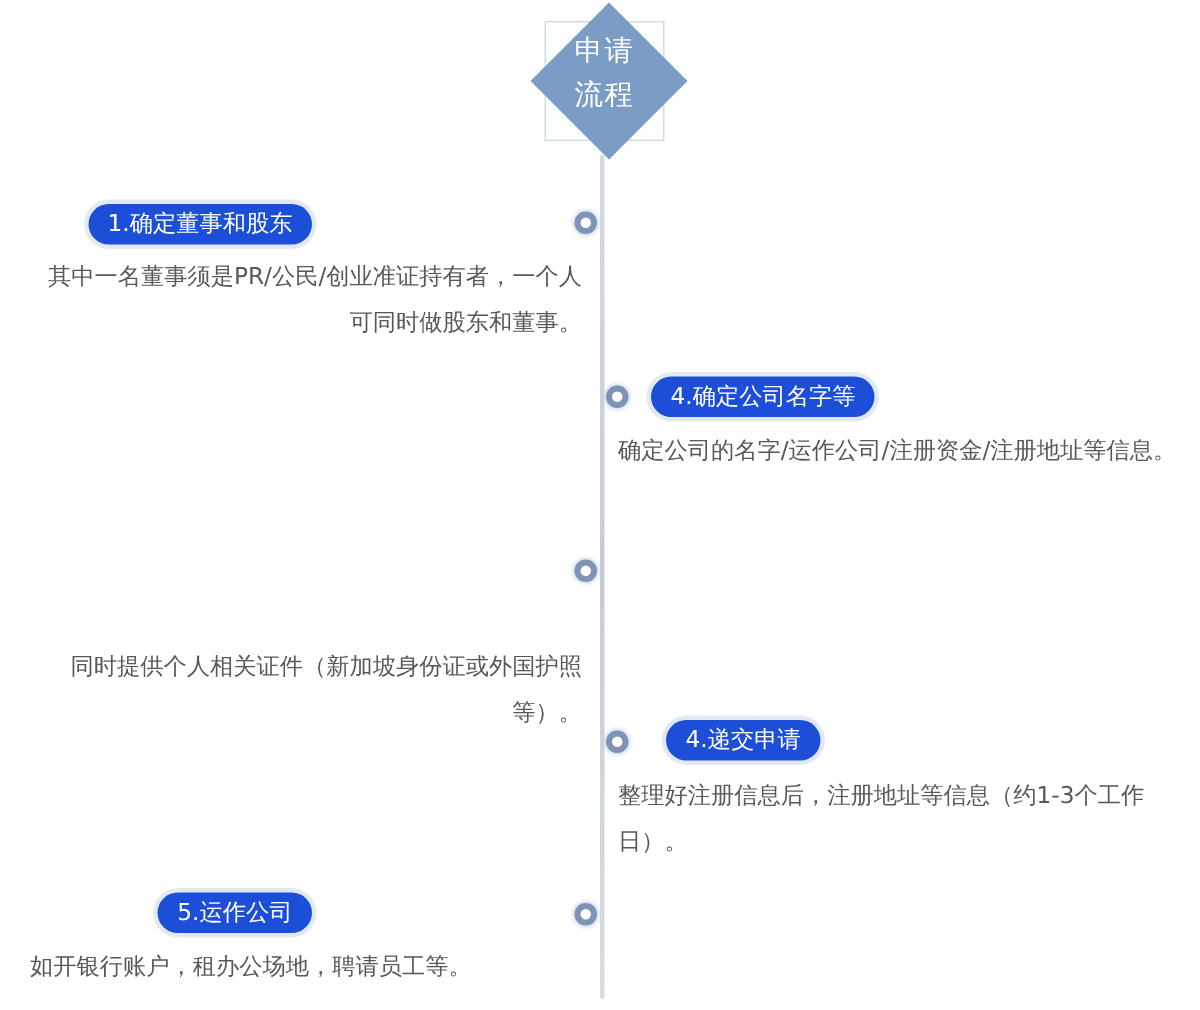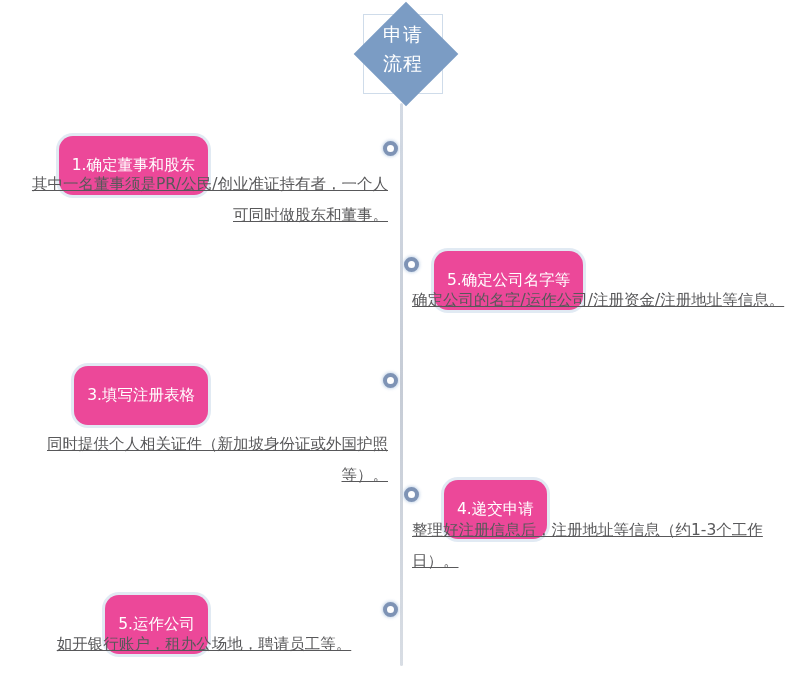--- a/index.html
+++ b/index.html
@@ -84,65 +84,63 @@
     border: 4px solid #7e93b5;
     box-sizing: border-box;
     box-shadow: 0 0 3px 1px rgba(190, 208, 229, 0.85);
   }
 
   
   .pill {
     position: absolute;
     height: 27px;
     line-height: 27px;
-    padding: 16px 13px;
+    padding: 0 13px;
     border-radius: 14px;
-    background: #ec4899;
+    background: #1d4ed8;
     color: #ffffff;
     font-size: 15.5px;
     white-space: nowrap;
     box-shadow: 0 0 0 3px rgba(200, 216, 234, 0.55);
   }
 
   
   .body-text {
     position: absolute;
     color: #58585a;
     font-size: 15.5px;
     line-height: 31px;
-    text-decoration: underline;
   }
   .body-right { text-align: right; }
   .body-left  { text-align: left; }
-  .body-center{ text-align: center; }
+  .body-center{ }
 </style>
 </head>
 <body>
 
 <div id="canvas">
 
   <div class="axis-line"></div>
 
   <div class="header-block">
     <div class="header-square"></div>
     <div class="header-diamond"></div>
     <div class="header-text">申请
 流程</div>
   </div>
 
   <div class="marker" style="left:383px; top:141px;"></div>
   <div class="pill" style="right:592px; top:136px;">1.确定董事和股东</div>
   <div class="body-text body-right" style="left:20px; top:169px; width:368px;">其中一名董事须是PR/公民/创业准证持有者，一个人可同时做股东和董事。</div>
 
   <div class="marker" style="left:404px; top:257px;"></div>
-  <div class="pill" style="left:434px; top:251px;">5.确定公司名字等</div>
+  <div class="pill" style="left:434px; top:251px;">4.确定公司名字等</div>
   <div class="body-text body-left" style="left:412px; top:285px; width:375px;">确定公司的名字/运作公司/注册资金/注册地址等信息。</div>
 
   <div class="marker" style="left:383px; top:373px;"></div>
-  <div class="pill" style="right:592px; top:366px;">3.填写注册表格</div>
   <div class="body-text body-right" style="left:20px; top:400px; width:368px;margin-top:29px;">同时提供个人相关证件（新加坡身份证或外国护照等）。</div>
 
   <div class="marker" style="left:404px; top:487px;"></div>
   <div class="pill" style="left:444px; top:480px;">4.递交申请</div>
   <div class="body-text body-left" style="left:412px; top:515px; width:375px;">整理好注册信息后，注册地址等信息（约1-3个工作日）。</div>
 
   <div class="marker" style="left:383px; top:602px;"></div>
   <div class="pill" style="right:592px; top:595px;">5.运作公司</div>
   <div class="body-text body-center" style="left:20px; top:629px; width:368px;">如开银行账户，租办公场地，聘请员工等。</div>
 

